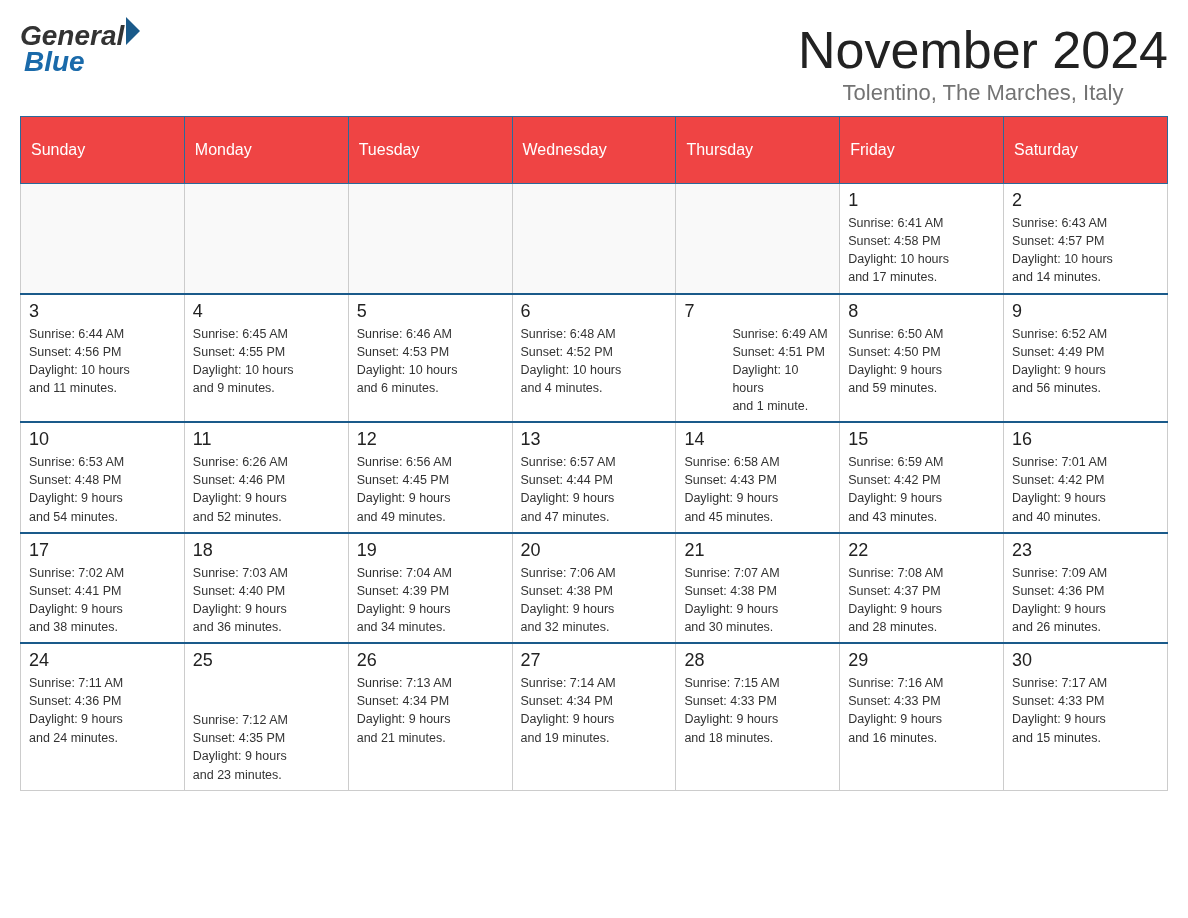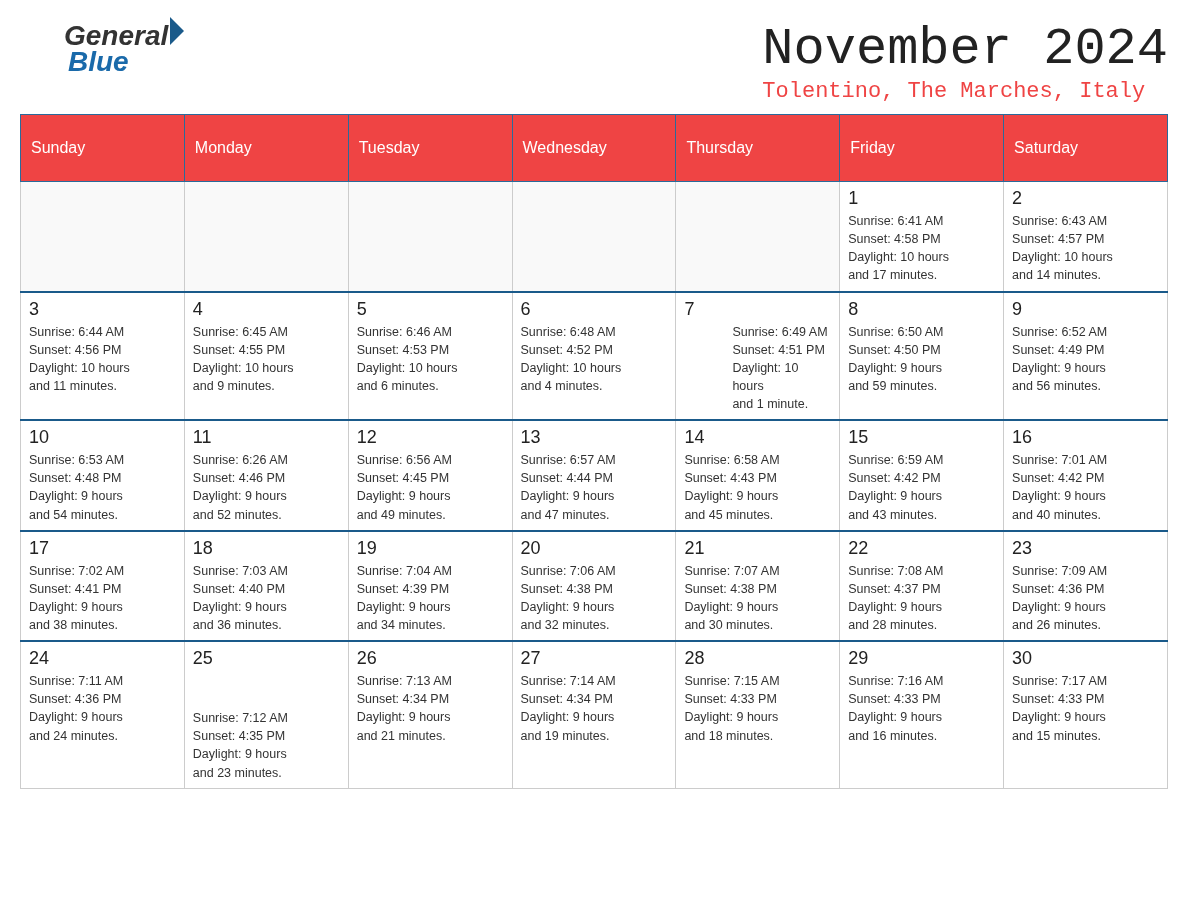--- a/index.html
+++ b/index.html
@@ -13,21 +13,20 @@
     .header {
       display: flex;
       justify-content: space-between;
       align-items: flex-start;
       margin-bottom: 10px;
     }
     .logo {
       display: flex;
       flex-direction: column;
       align-items: flex-start;
-      margin-left: 44px;
     }
     .logo-general {
       font-size: 28px;
       font-weight: bold;
       color: #333;
       font-style: italic;
     }
     .logo-arrow {
       width: 0;
       height: 0;
@@ -39,31 +38,30 @@
     }
     .logo-blue {
       font-size: 28px;
       font-weight: bold;
       color: #1a6aaa;
       font-style: italic;
       margin-left: 4px;
       margin-top: -6px;
     }
     .title-section {
-      text-align: left;
-      font-family: Liberation Mono, monospace;
+      text-align: center;
     }
     .month-title {
       font-size: 52px;
       font-weight: normal;
       color: #222;
     }
     .location {
       font-size: 22px;
-      color: #ef4444;
+      color: #737373;
     }
     .calendar {
       width: 100%;
       border-collapse: collapse;
       border: 1px solid #ccc;
     }
     .calendar th {
       background: #ef4444;
       color: #fff;
       font-size: 16px;

